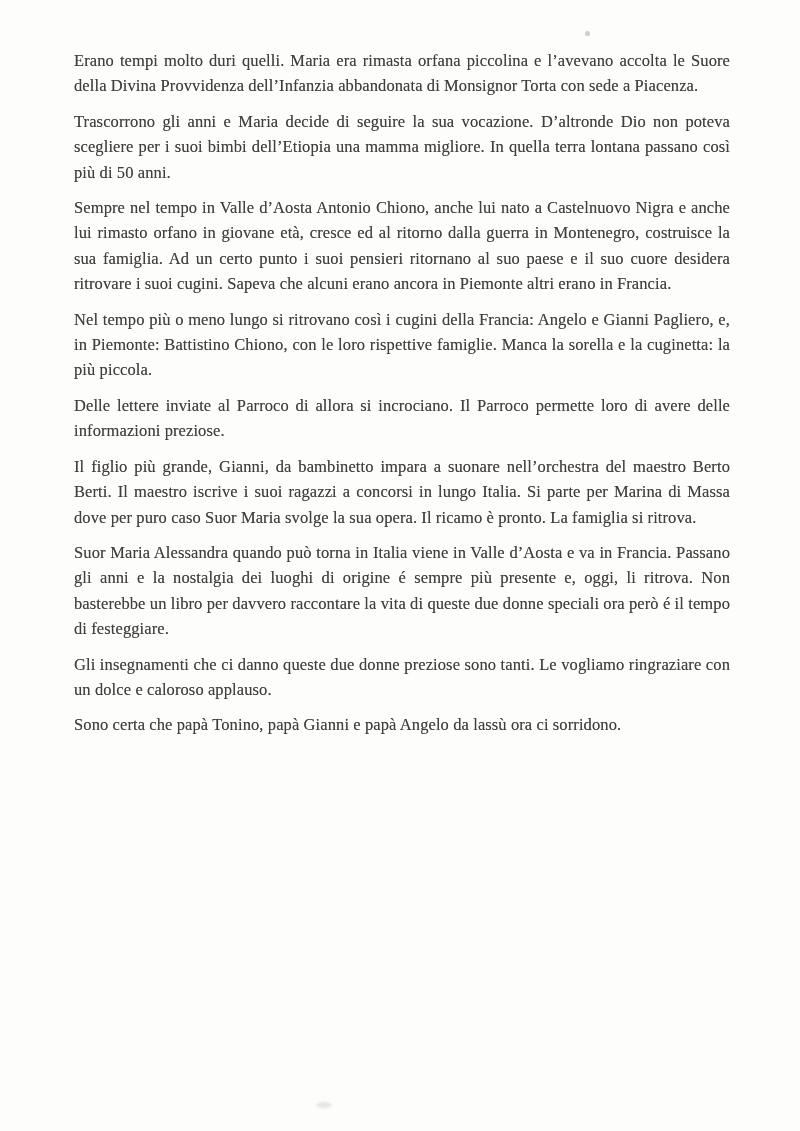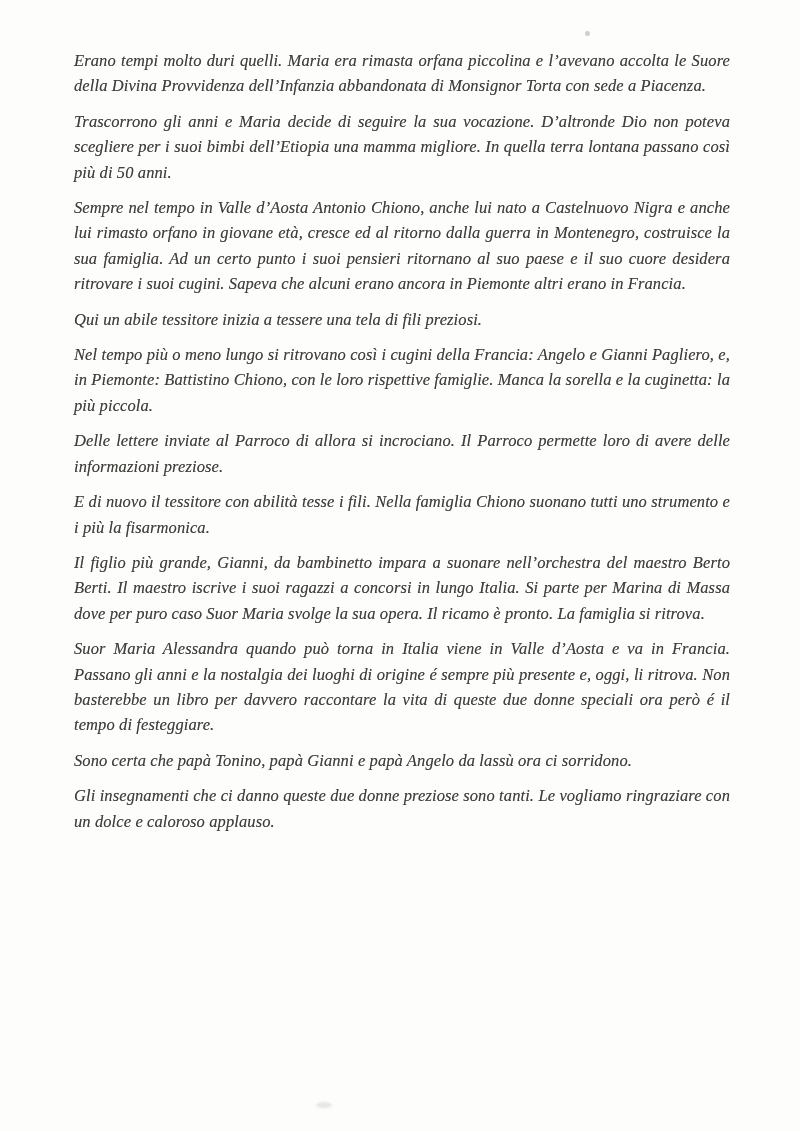--- a/index.html
+++ b/index.html
@@ -21,21 +21,20 @@
     left: 74px;
     top: 48px;
     width: 656px;
     color: #413f3c;
     font-size: 16.5px;
     line-height: 25.4px;
     text-align: justify;
     letter-spacing: 0.1px;
     
     text-shadow: 0 0 0.4px rgba(65,63,60,0.55);
-    font-style: italic;
   }
   .text-block p {
     margin: 0 0 10px 0;
   }
   .scan-speck {
     position: absolute;
     left: 585px;
     top: 31px;
     width: 5px;
     height: 5px;
@@ -56,24 +55,22 @@
 </head>
 <body>
 
 <div class="scan-page">
   <span class="scan-speck"></span>
 
   <div class="text-block">
     <p>Erano tempi molto duri quelli. Maria era rimasta orfana piccolina e l’avevano accolta le Suore della Divina Provvidenza dell’Infanzia abbandonata di Monsignor Torta con sede a Piacenza.</p>
     <p>Trascorrono gli anni e Maria decide di seguire la sua vocazione. D’altronde Dio non poteva scegliere per i suoi bimbi dell’Etiopia una mamma migliore. In quella terra lontana passano così più di 50 anni.</p>
     <p>Sempre nel tempo in Valle d’Aosta Antonio Chiono, anche lui nato a Castelnuovo Nigra e anche lui rimasto orfano in giovane età, cresce ed al ritorno dalla guerra in Montenegro, costruisce la sua famiglia. Ad un certo punto i suoi pensieri ritornano al suo paese e il suo cuore desidera ritrovare i suoi cugini. Sapeva che alcuni erano ancora in Piemonte altri erano in Francia.</p>
-    <p>Qui un abile tessitore inizia a tessere una tela di fili preziosi.</p>
     <p>Nel tempo più o meno lungo si ritrovano così i cugini della Francia: Angelo e Gianni Pagliero, e, in Piemonte: Battistino Chiono, con le loro rispettive famiglie. Manca la sorella e la cuginetta: la più piccola.</p>
     <p>Delle lettere inviate al Parroco di allora si incrociano. Il Parroco permette loro di avere delle informazioni preziose.</p>
-    <p>E di nuovo il tessitore con abilità tesse i fili. Nella famiglia Chiono suonano tutti uno strumento e i più la fisarmonica.</p>
     <p>Il figlio più grande, Gianni, da bambinetto impara a suonare nell’orchestra del maestro Berto Berti. Il maestro iscrive i suoi ragazzi a concorsi in lungo Italia. Si parte per Marina di Massa dove per puro caso Suor Maria svolge la sua opera. Il ricamo è pronto. La famiglia si ritrova.</p>
     <p>Suor Maria Alessandra quando può torna in Italia viene in Valle d’Aosta e va in Francia. Passano gli anni e la nostalgia dei luoghi di origine é sempre più presente e, oggi, li ritrova. Non basterebbe un libro per davvero raccontare la vita di queste due donne speciali ora però é il tempo di festeggiare.</p>
+    <p>Gli insegnamenti che ci danno queste due donne preziose sono tanti. Le vogliamo ringraziare con un dolce e caloroso applauso.</p>
     <p>Sono certa che papà Tonino, papà Gianni e papà Angelo da lassù ora ci sorridono.</p>
-    <p>Gli insegnamenti che ci danno queste due donne preziose sono tanti. Le vogliamo ringraziare con un dolce e caloroso applauso.</p>
   </div>
 
   <span class="scan-smudge"></span>
 </div>
 
 </body></html>

